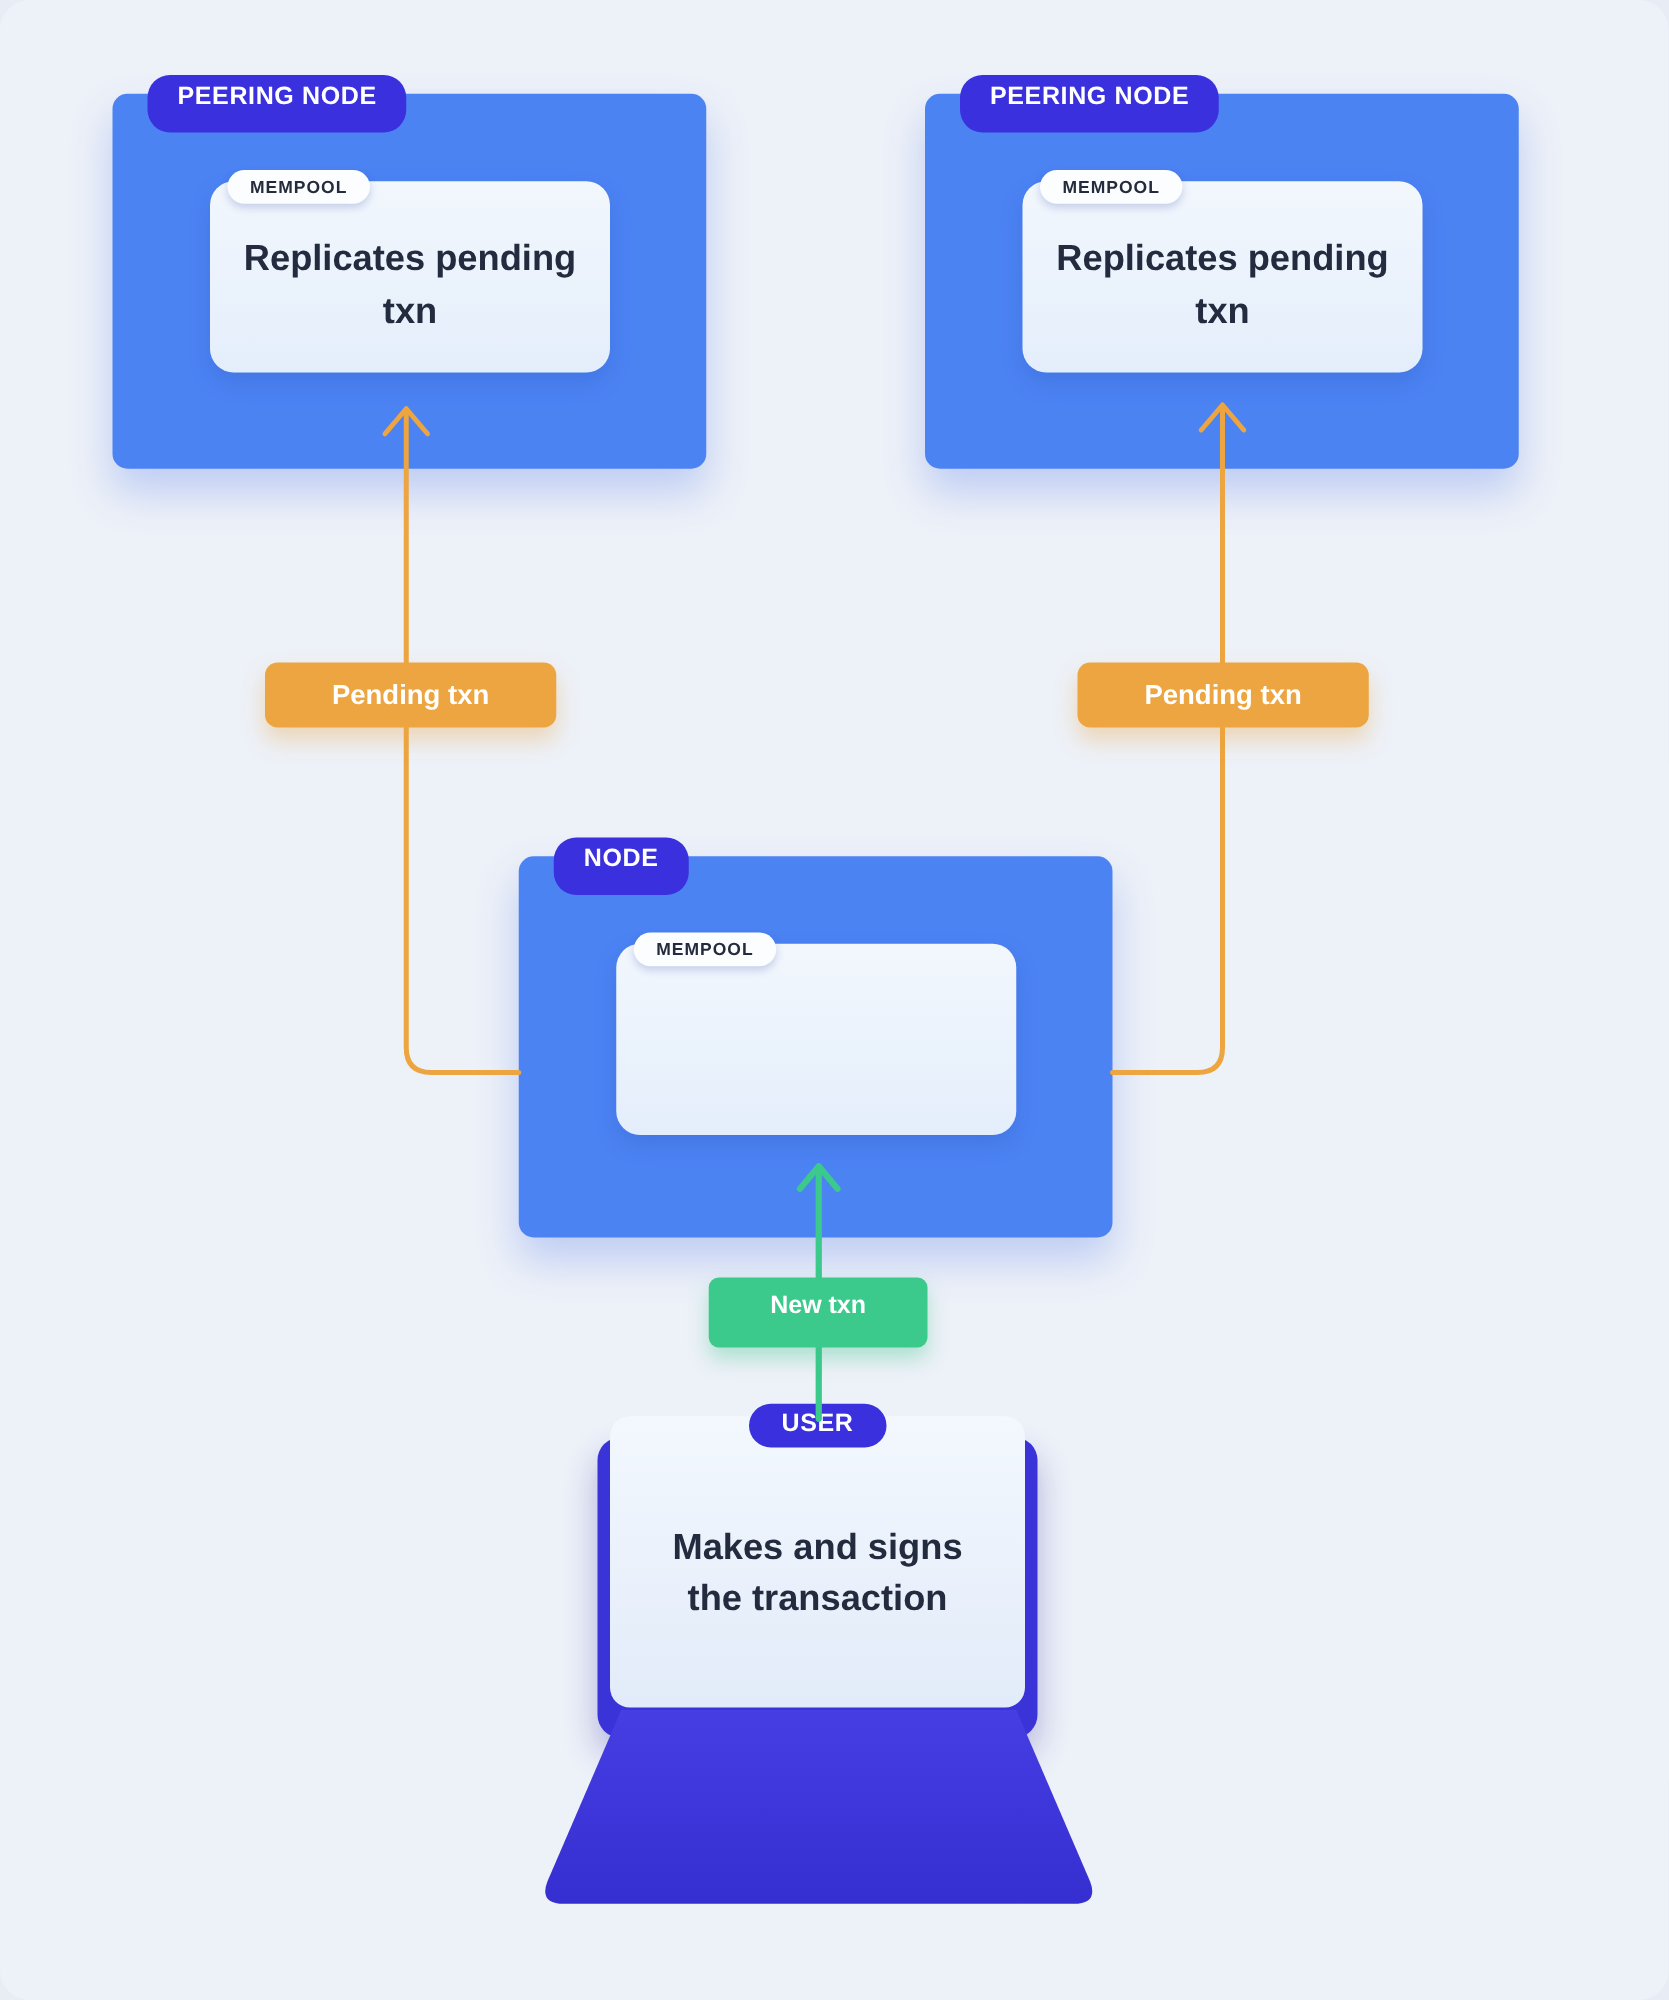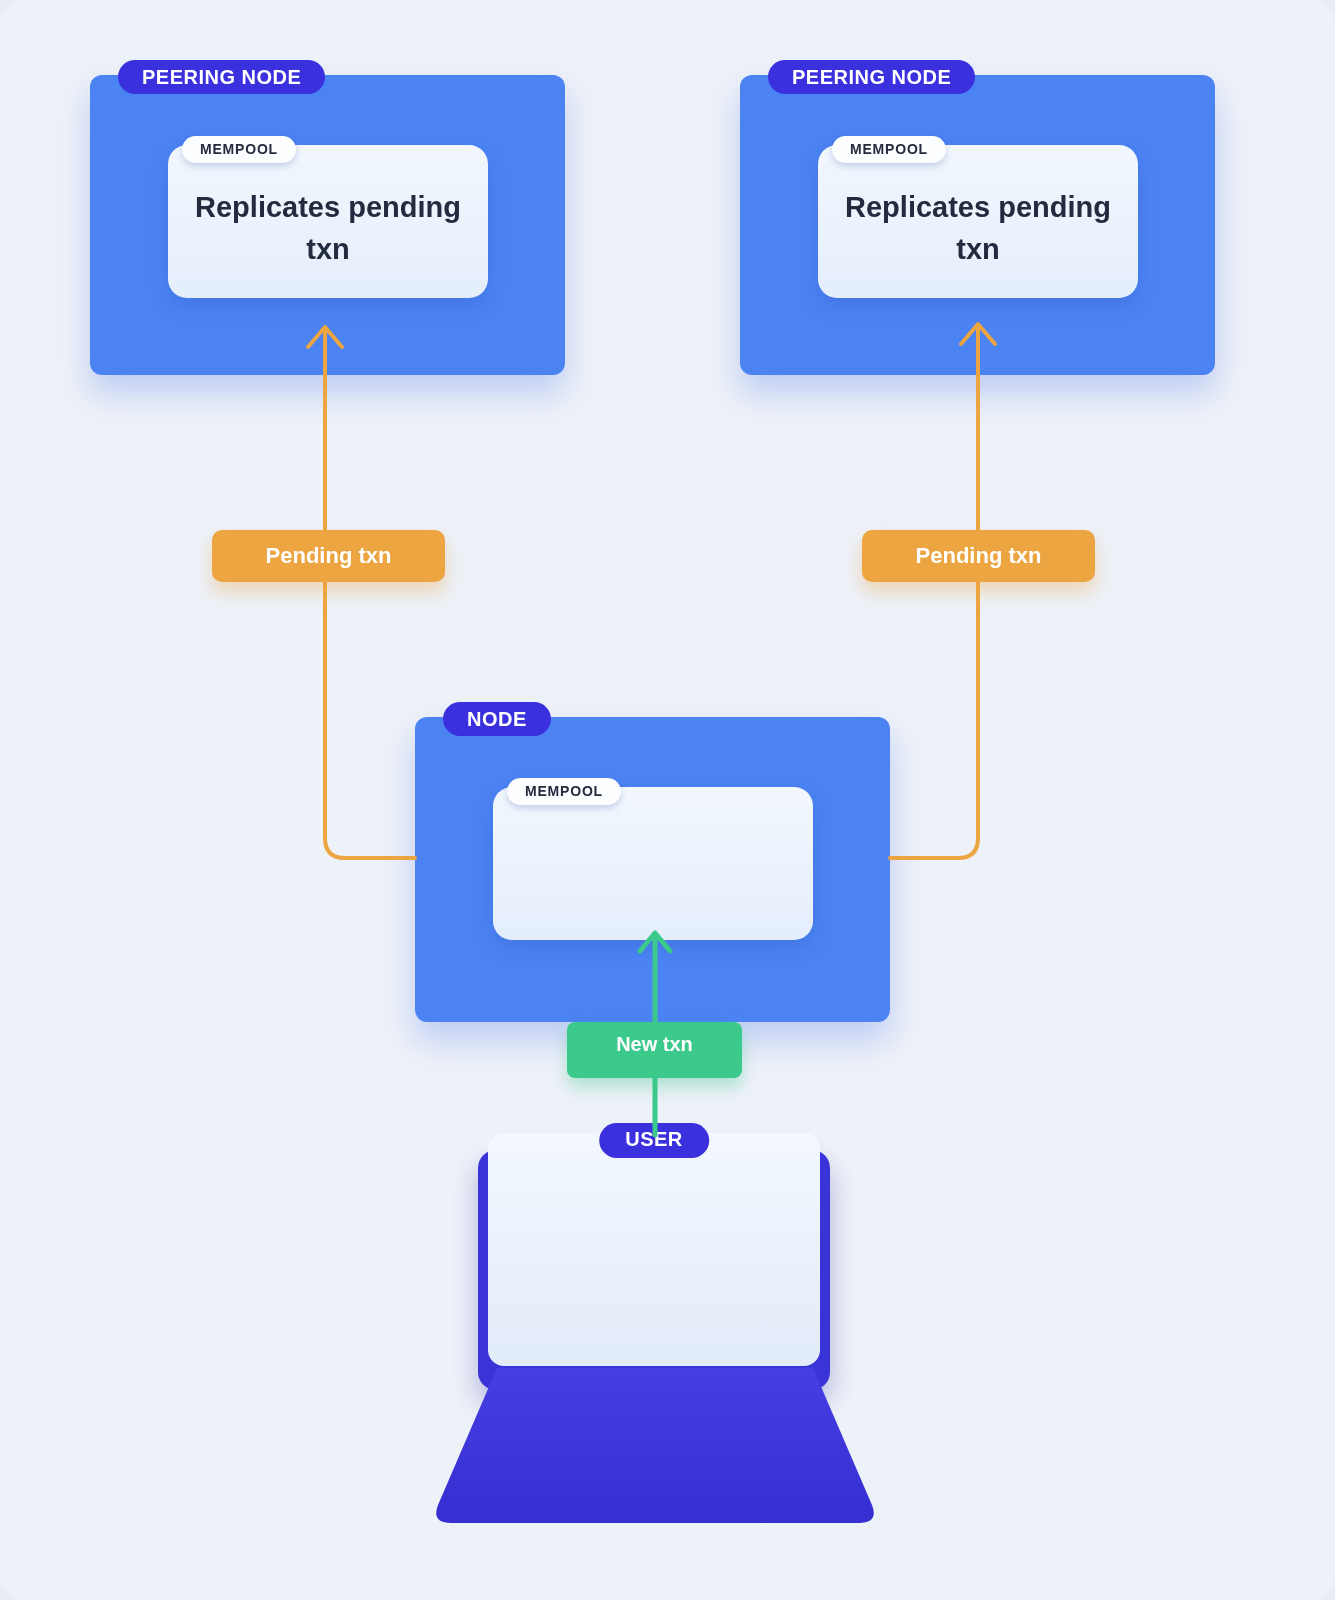--- a/index.html
+++ b/index.html
@@ -18,32 +18,32 @@
 
   
   .node-box {
     position: absolute;
     background: #4c83f3;
     border-radius: 12px;
     box-shadow: 0 18px 32px rgba(70, 110, 235, 0.28);
   }
   .node-box.peering-left  { left: 90px;  top: 75px;  width: 475px; height: 300px; }
   .node-box.peering-right { left: 740px; top: 75px;  width: 475px; height: 300px; }
-  .node-box.center-node   { left: 415px; top: 685px; width: 475px; height: 305px; margin-top: 32px; }
+  .node-box.center-node   { left: 415px; top: 685px; width: 475px; height: 305px; }
 
   .node-badge {
     position: absolute;
     top: -15px;
     left: 28px;
     background: #3a30dd;
     color: #ffffff;
     font-weight: bold;
     font-size: 20px;
     letter-spacing: 0.5px;
-    padding: 6px 24px 5px 24px;
+    padding: 6px 24px 17px 24px;
     border-radius: 18px;
     white-space: nowrap;
   }
 
   .inner-card {
     position: absolute;
     left: 78px;
     top: 70px;
     width: 320px;
     height: 153px;
@@ -216,20 +216,21 @@
     <path d="M 640 951 L 655 933 L 670 951" fill="none" stroke-width="5" stroke-linecap="round" stroke-linejoin="round" stroke="#3cc98c"></path>
   </svg>
 
   <div class="flow-pill orange left">Pending txn</div>
   <div class="flow-pill orange right">Pending txn</div>
   <div class="flow-pill green">New txn</div>
 
   <div class="laptop-lid"></div>
   <div class="laptop-screen">
     <div class="user-badge">USER</div>
+    <div class="screen-text">Makes and signs the transaction</div>
   </div>
   <svg id="laptop-base" viewBox="0 0 460 170" xmlns="http://www.w3.org/2000/svg">
     <defs>
       <linearGradient id="baseGrad" x1="0" y1="0" x2="0" y2="1">
         <stop offset="0" stop-color="#463ee3"></stop>
         <stop offset="1" stop-color="#352ed0"></stop>
       </linearGradient>
     </defs>
     <path d="M 72 8 L 388 8 L 447 145 Q 454 163 434 163 L 26 163 Q 6 163 13 145 Z" fill="url(#baseGrad)"></path>
   </svg>

